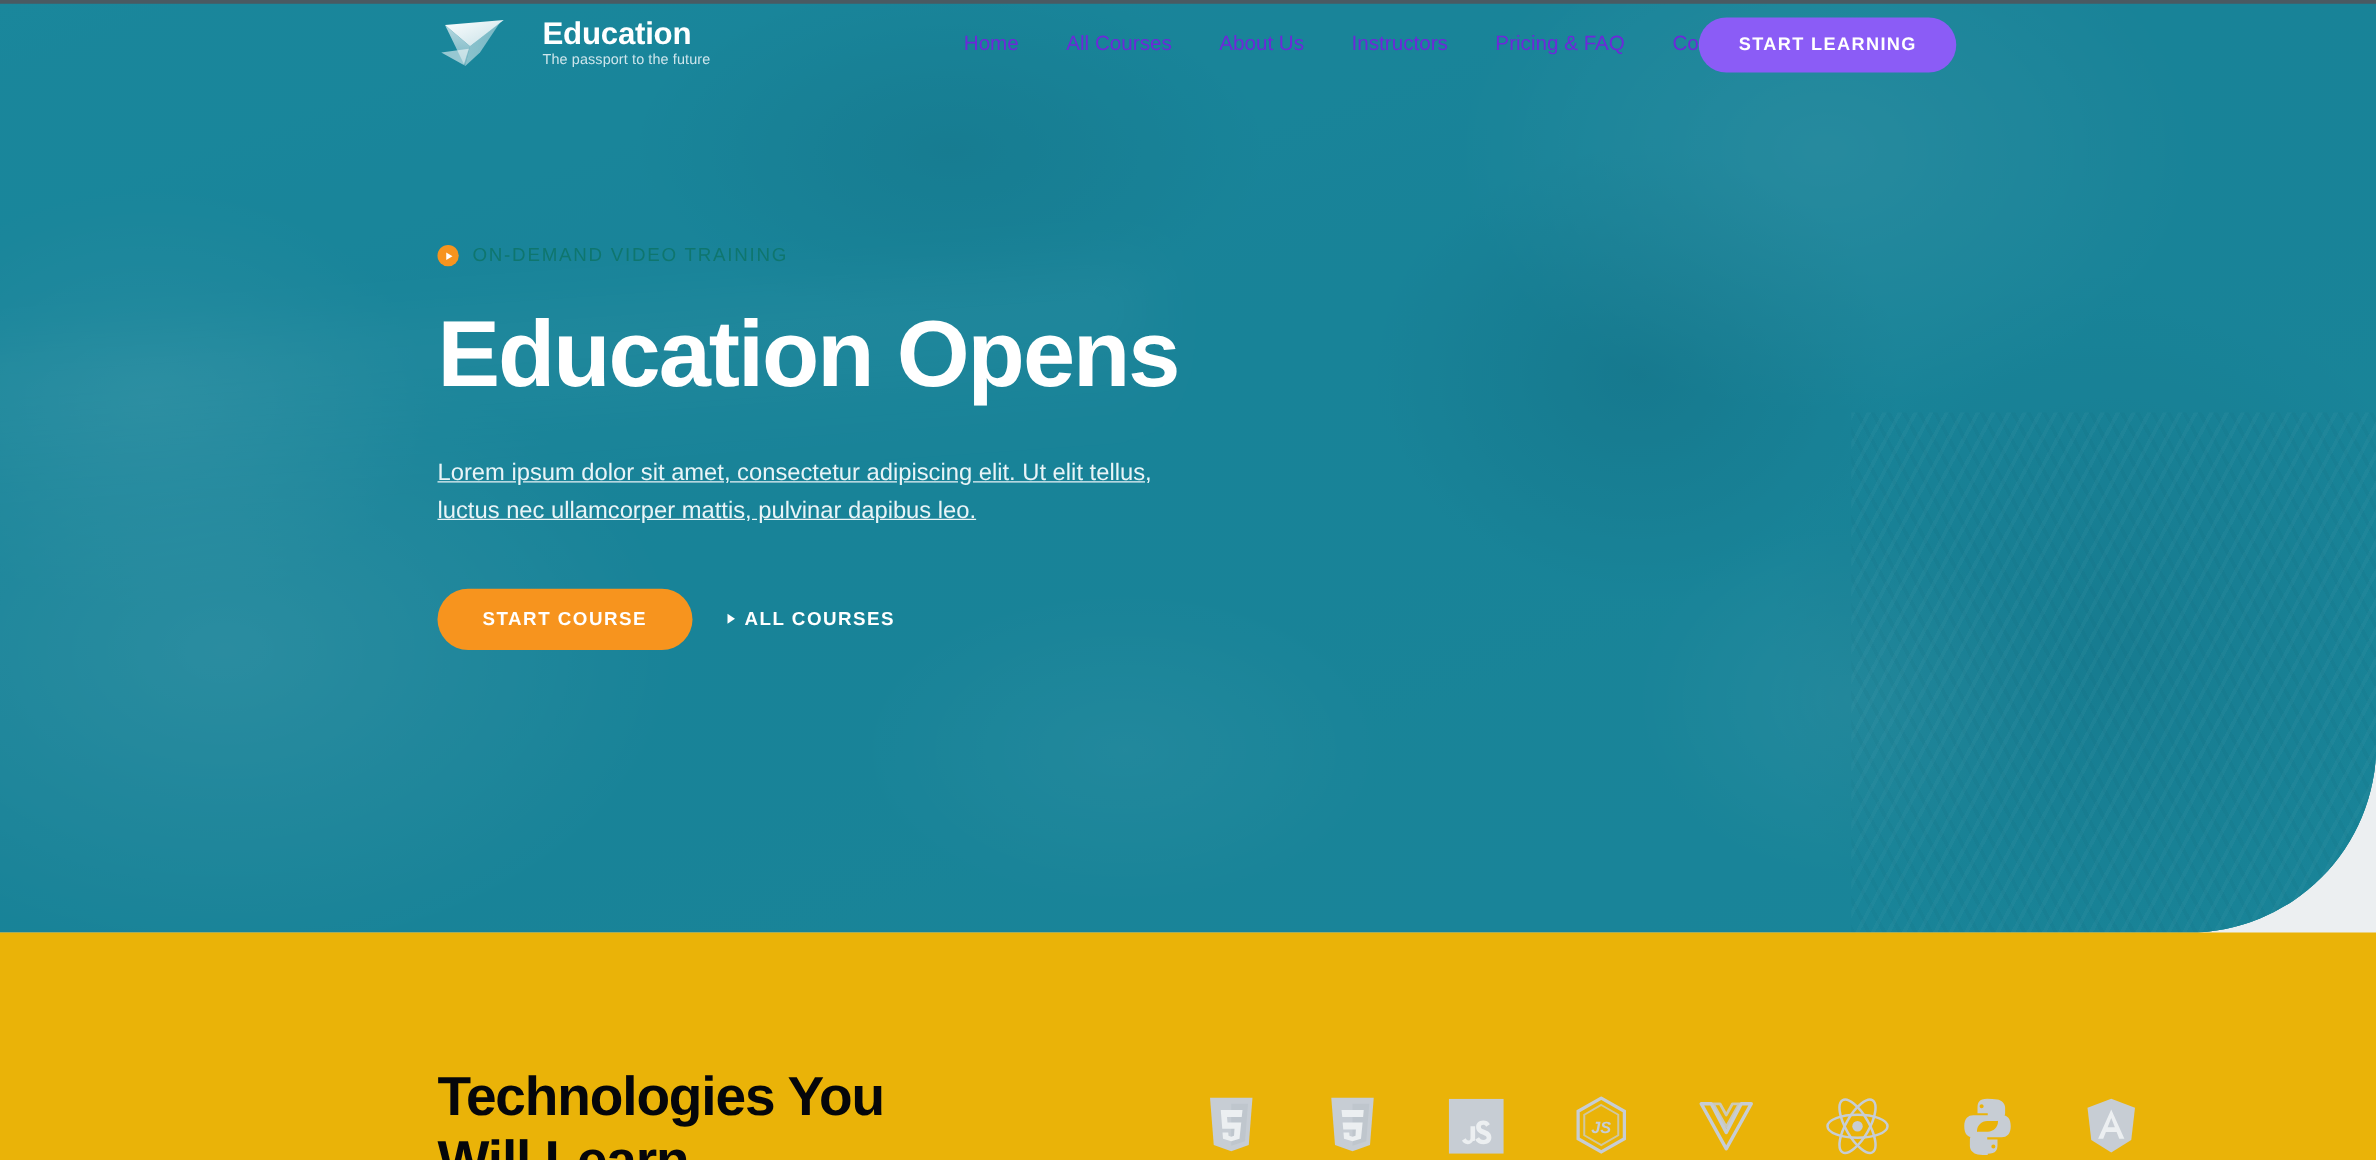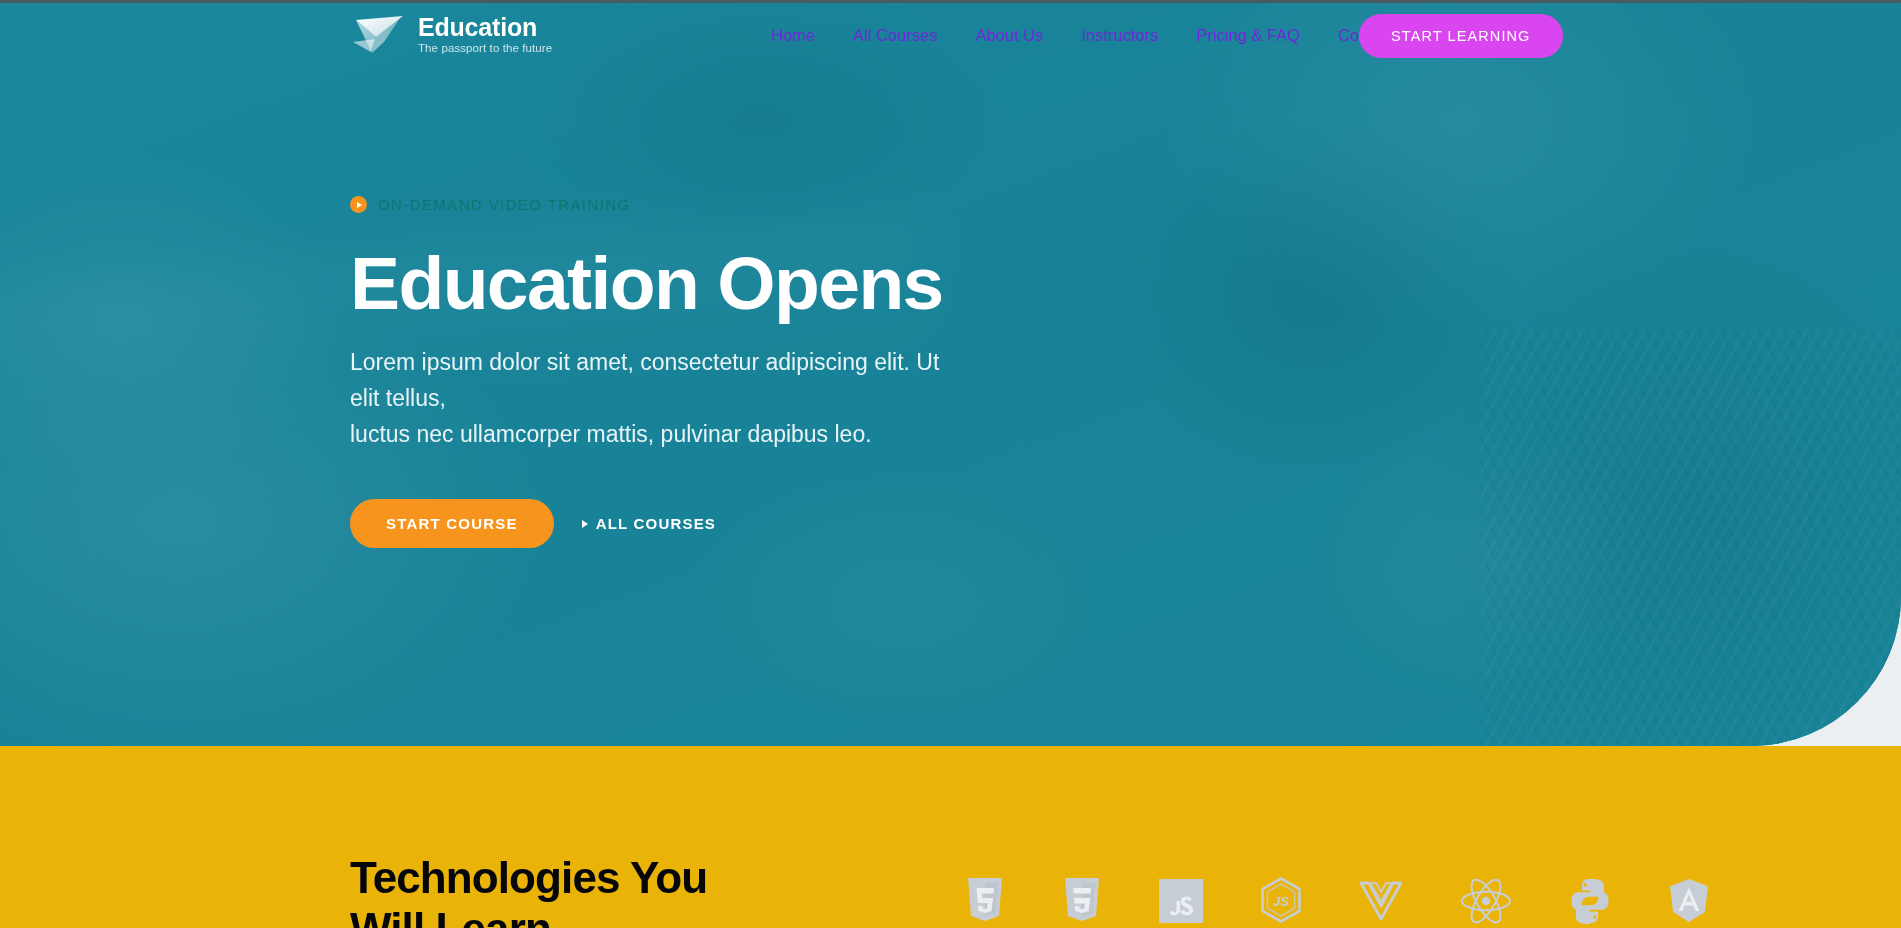--- a/index.html
+++ b/index.html
@@ -92,21 +92,21 @@
     align-items: center;
     z-index: 40;
   }
 
   .brand {
     position: absolute;
     left: 349px;
     top: 12px;
     display: flex;
     align-items: center;
-    gap: 7px;
+    gap: 23px;
     text-decoration: none;
   }
   .brand-mark { width: 62px; height: 44px; display: block; }
   .brand-text { display: flex; flex-direction: column; justify-content: center; }
   .brand-name {
     color: #ffffff;
     font-size: 25px;
     font-weight: bold;
     letter-spacing: -.2px;
     line-height: 1.05;
@@ -137,27 +137,27 @@
 
   .start-learning {
     position: absolute;
     left: 1359px;
     top: 14px;
     height: 44px;
     padding: 0 32px;
     display: flex;
     align-items: center;
     justify-content: center;
-    background: #d946ef;
+    background: #8b5cf6;
     color: #ffffff;
     border: none;
     border-radius: 999px;
     font-family: "Liberation Sans", sans-serif;
     font-size: 14.5px;
-    font-weight: normal;
+    font-weight: bold;
     letter-spacing: 1.1px;
     cursor: pointer;
     white-space: nowrap;
   }
 
   
   .hero-content {
     position: absolute;
     left: 350px;
     top: 196px;
@@ -194,30 +194,31 @@
     font-weight: 500;
     letter-spacing: 1.4px;
   }
 
   .hero-title {
     color: #ffffff;
     font-size: 75px;
     font-weight: bold;
     line-height: 1.08;
     letter-spacing: -1.6px;
-    margin-bottom: 20px;
+    margin-bottom: 40px;
   }
   .hero-title span { display: block; }
 
   .hero-sub {
     color: #e9f4f7;
-    font-size: 23px;
+    font-size: 19px;
     line-height: 1.57;
     max-width: 620px;
     margin-bottom: 47px;
+    text-decoration: underline;
   }
   .hero-sub span { display: block; }
 
   .hero-actions {
     display: flex;
     align-items: center;
     gap: 28px;
   }
   .btn-start-course {
     height: 49px;

